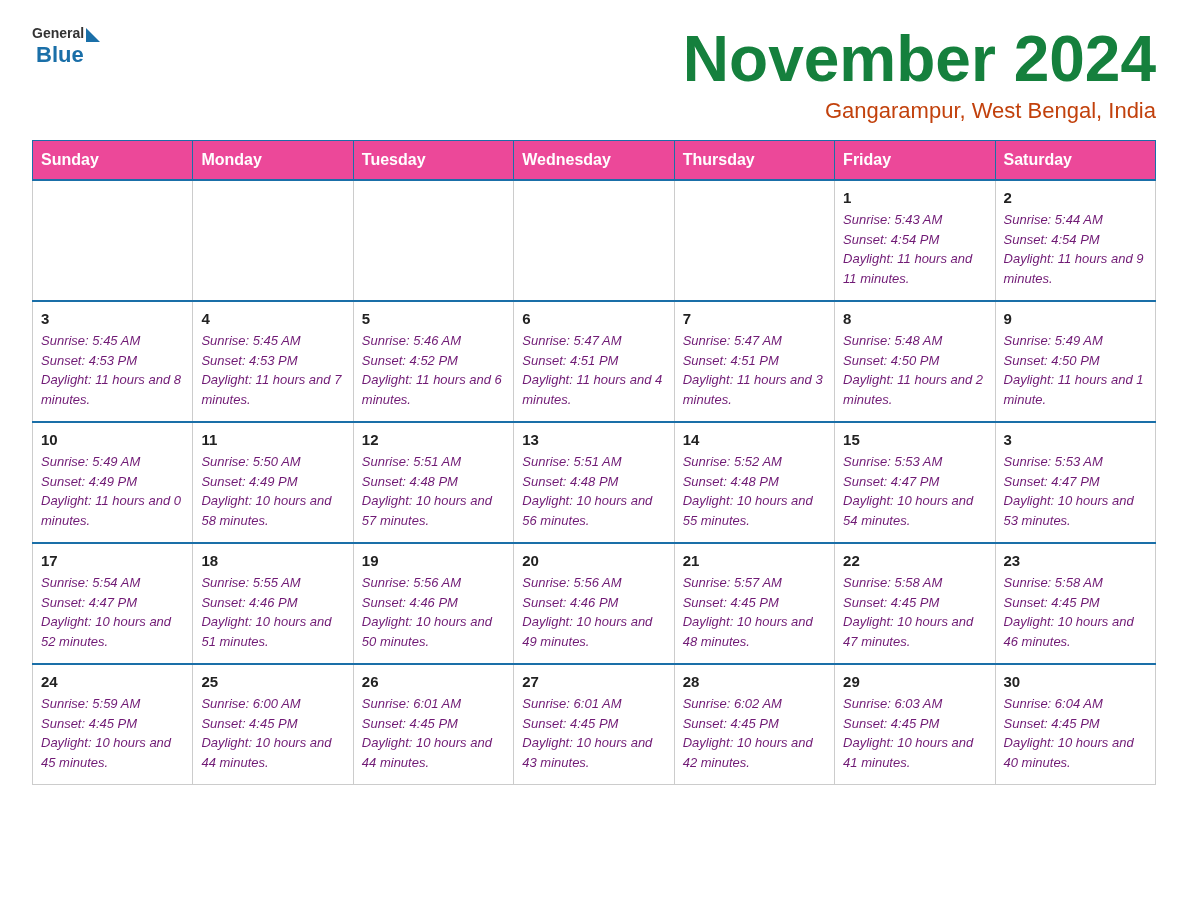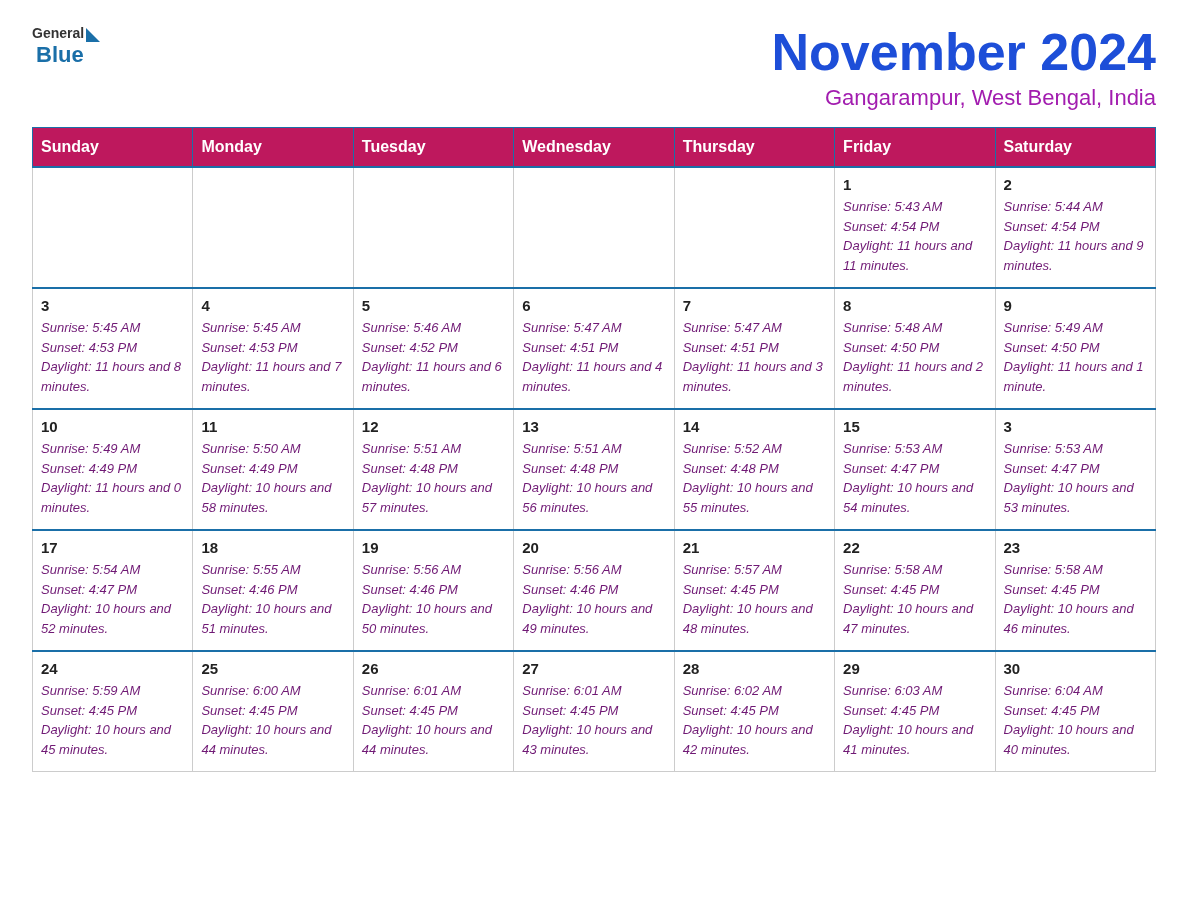--- a/index.html
+++ b/index.html
@@ -43,38 +43,38 @@
     .logo-blue {
       font-size: 22px;
       font-weight: bold;
       color: #1a6fa8;
       margin-left: 4px;
     }
     .title-area {
       text-align: right;
     }
     .month-title {
-      font-size: 52px;
-      font-weight: bold;
-      color: #1d4ed8;
+      font-size: 64px;
+      font-weight: bold;
+      color: #15803d;
       line-height: 1.1;
     }
     .location-title {
       font-size: 22px;
-      color: #a21caf;
+      color: #c2410c;
       margin-top: 4px;
     }
     .calendar-table {
       width: 100%;
       border-collapse: collapse;
       margin-top: 16px;
       table-layout: fixed;
     }
     .calendar-table th {
-      background-color: #be185d;
+      background-color: #ec4899;
       color: #fff;
       font-size: 16px;
       font-weight: bold;
       padding: 10px 8px;
       text-align: left;
       border: 1px solid #1a6fa8;
     }
     .calendar-table td {
       vertical-align: top;
       padding: 8px 8px 12px 8px;

